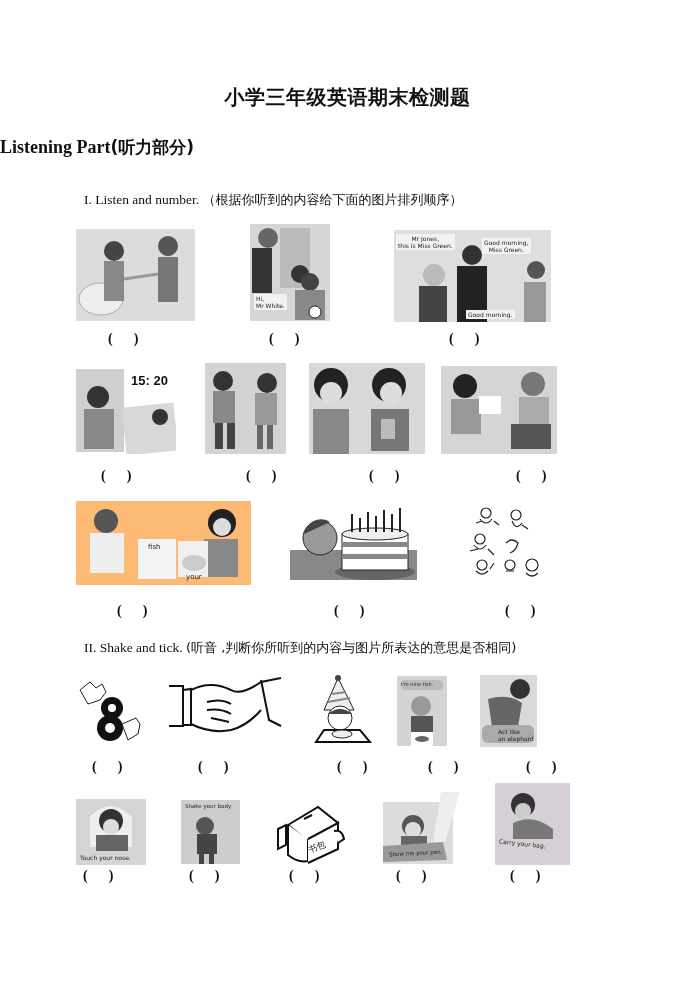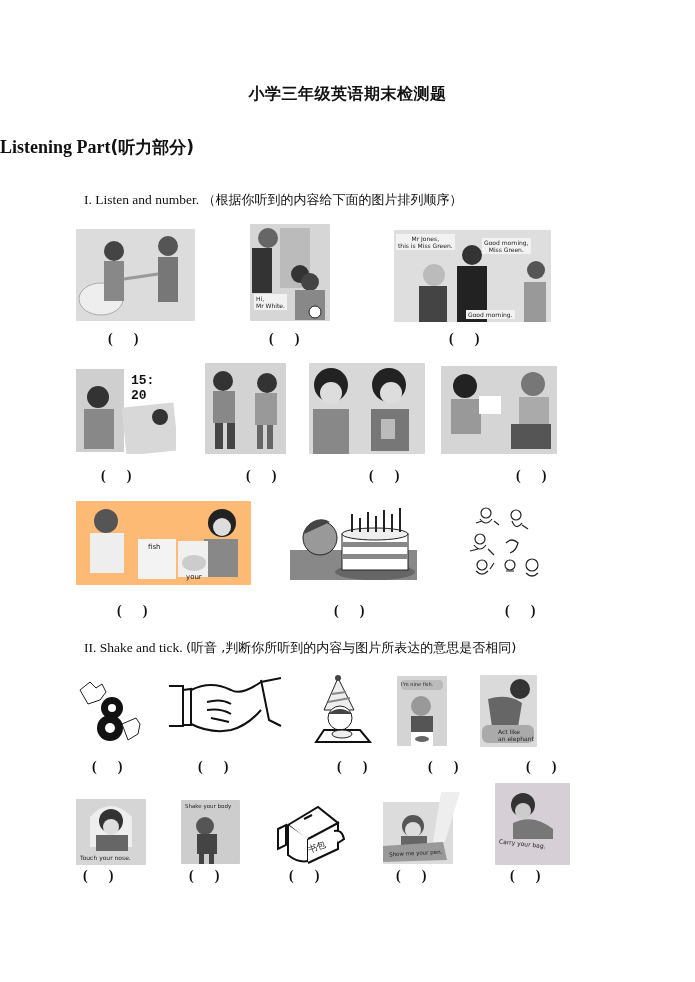--- a/index.html
+++ b/index.html
@@ -1,31 +1,31 @@
 <!DOCTYPE html>
 <html><head>
 <meta charset="utf-8">
 <style>
   html, body { margin: 0; padding: 0; background: #ffffff; }
   body { width: 695px; height: 982px; position: relative; overflow: hidden;
          font-family: "DejaVu Sans", sans-serif; color: #111; }
   .abs { position: absolute; }
-  .title { left: 0; width: 695px; top: 84px; text-align: center; font-size: 16px; font-weight: bold;
+  .title { left: 0; width: 695px; top: 84px; text-align: center; font-size: 20px; font-weight: bold;
            letter-spacing: 0.5px; font-family: "DejaVu Sans", sans-serif; }
   .subtitle { left: 0; width: 695px; top: 136px; text-align: left; font-size: 18px; font-weight: bold;
               font-family: "Liberation Serif", serif; }
   .subtitle .cn { font-family: "DejaVu Sans", sans-serif; font-size: 17px; }
   .section { left: 84px; font-size: 13.5px; font-weight: normal; font-family: "Liberation Serif", serif; white-space: nowrap; }
   .section .cn { font-family: "DejaVu Sans", sans-serif; font-size: 13px; }
   .pic { position: absolute; background: #d9d9d9; border-radius: 1px; overflow: hidden; }
   .pic.white { background: #ffffff; }
   .pic svg { width: 100%; height: 100%; display: block; }
   .cap { position: absolute; font-size: 6px; color: #222; background: #f2f2f2; padding: 1px 2px; white-space: nowrap;
          font-family: "DejaVu Sans", sans-serif; }
-  .clock { position: absolute; font-size: 13px; color: #111; font-family: Liberation Mono, monospace; font-weight: bold; }
+  .clock { position: absolute; font-size: 13px; color: #111; font-family: Liberation Sans, sans-serif; font-weight: bold; }
   .bracket { position: absolute; font-size: 14px; font-weight: bold; font-family: "Liberation Serif", serif;
              white-space: pre; }
   .lbl { position: absolute; font-size: 7px; color: #222; font-family: "DejaVu Sans", sans-serif; }
 </style>
 </head>
 <body>
 
 <div class="abs title">小学三年级英语期末检测题</div>
 <div class="abs subtitle"><span>Listening Part</span><span class="cn">(听力部分)</span></div>
 

